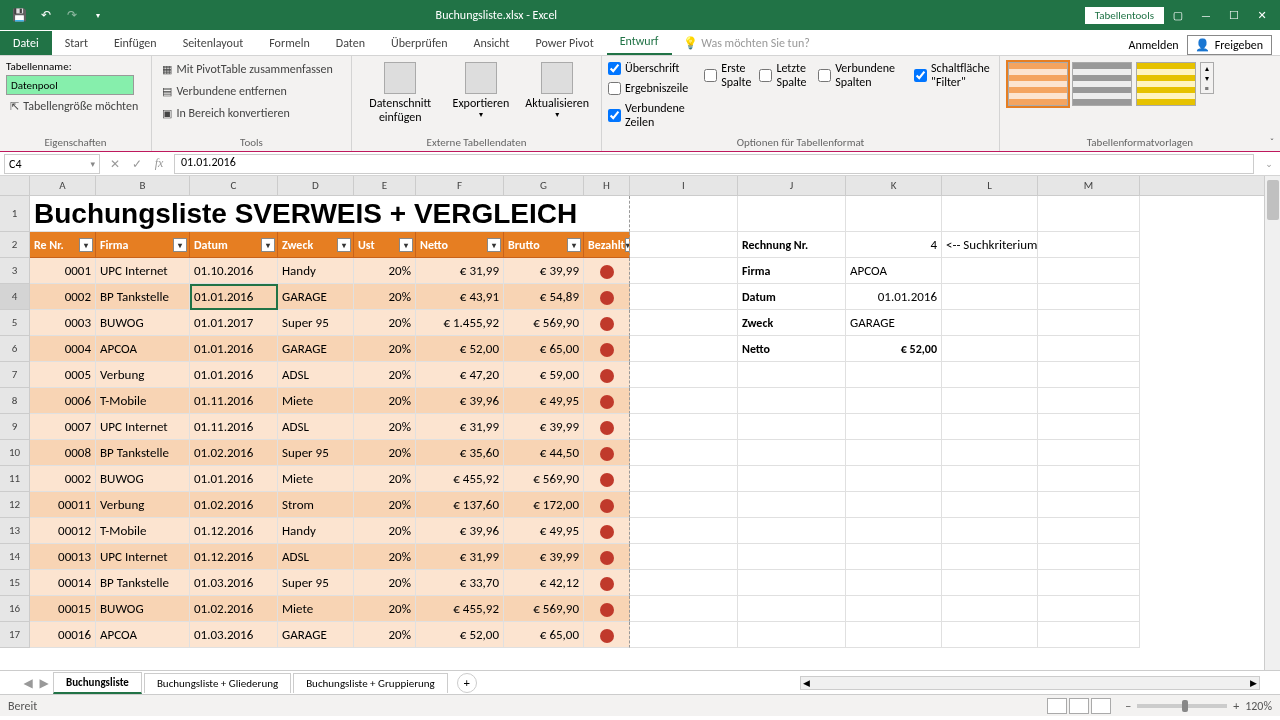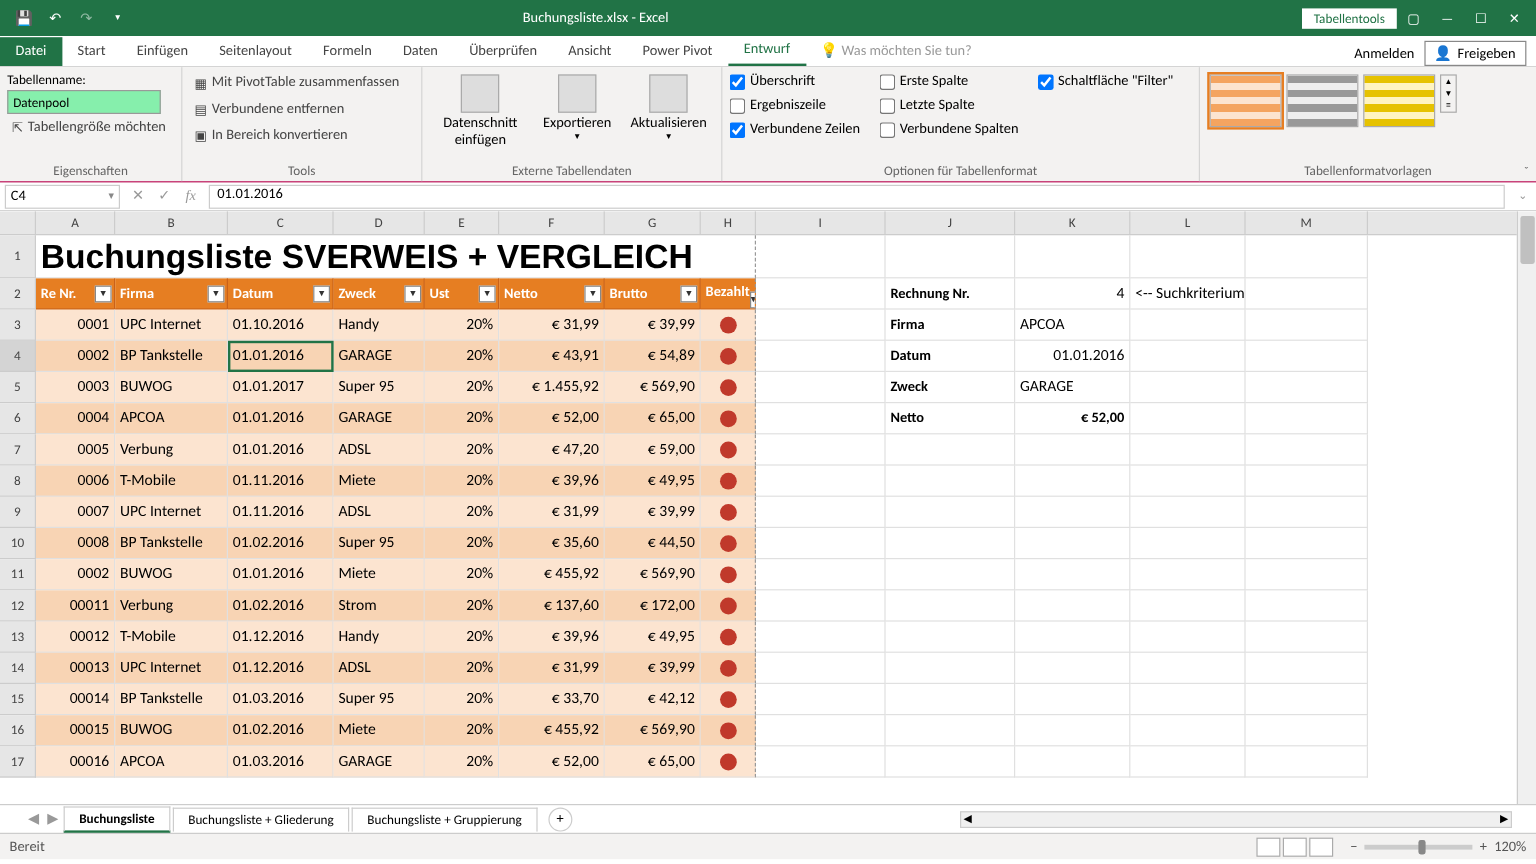--- a/index.html
+++ b/index.html
@@ -166,21 +166,21 @@
           </label>
         <label class="chk">
             <input type="checkbox" style="">
             <span>Ergebniszeile</span>
           </label>
         <label class="chk">
             <input type="checkbox" checked="" style="">
             <span>Verbundene Zeilen</span>
           </label>
       </div>
-      <div style="display:flex;flex-direction:column;gap:4px">
+      <div style="display:flex;gap:4px">
         <label class="chk">
             <input type="checkbox" style="">
             <span>Erste Spalte</span>
           </label>
         <label class="chk">
             <input type="checkbox" style="">
             <span>Letzte Spalte</span>
           </label>
         <label class="chk">
             <input type="checkbox" style="">
@@ -286,21 +286,21 @@
           <span class="fbtn">▾</span>
         </div>
         <div class="cell th" style="width: 88px;">
           <span>Netto</span>
           <span class="fbtn">▾</span>
         </div>
         <div class="cell th" style="width: 80px;">
           <span>Brutto</span>
           <span class="fbtn">▾</span>
         </div>
-        <div class="cell th dashed-border" style="width: 46px; align-items: flex-end;">
+        <div class="cell th dashed-border" style="width: 46px;">
           <span>Bezahlt</span>
           <span class="fbtn">▾</span>
         </div>
         <div class="cell " style="width: 108px;"></div>
         <div class="cell " style="width: 108px;"><b>Rechnung Nr.</b></div>
         <div class="cell num" style="width: 96px;">4</div>
         <div class="cell " style="width: 96px;">&lt;-- Suchkriterium</div>
         <div class="cell " style="width: 102px;"></div>
       </div>
       <div class="row ">

